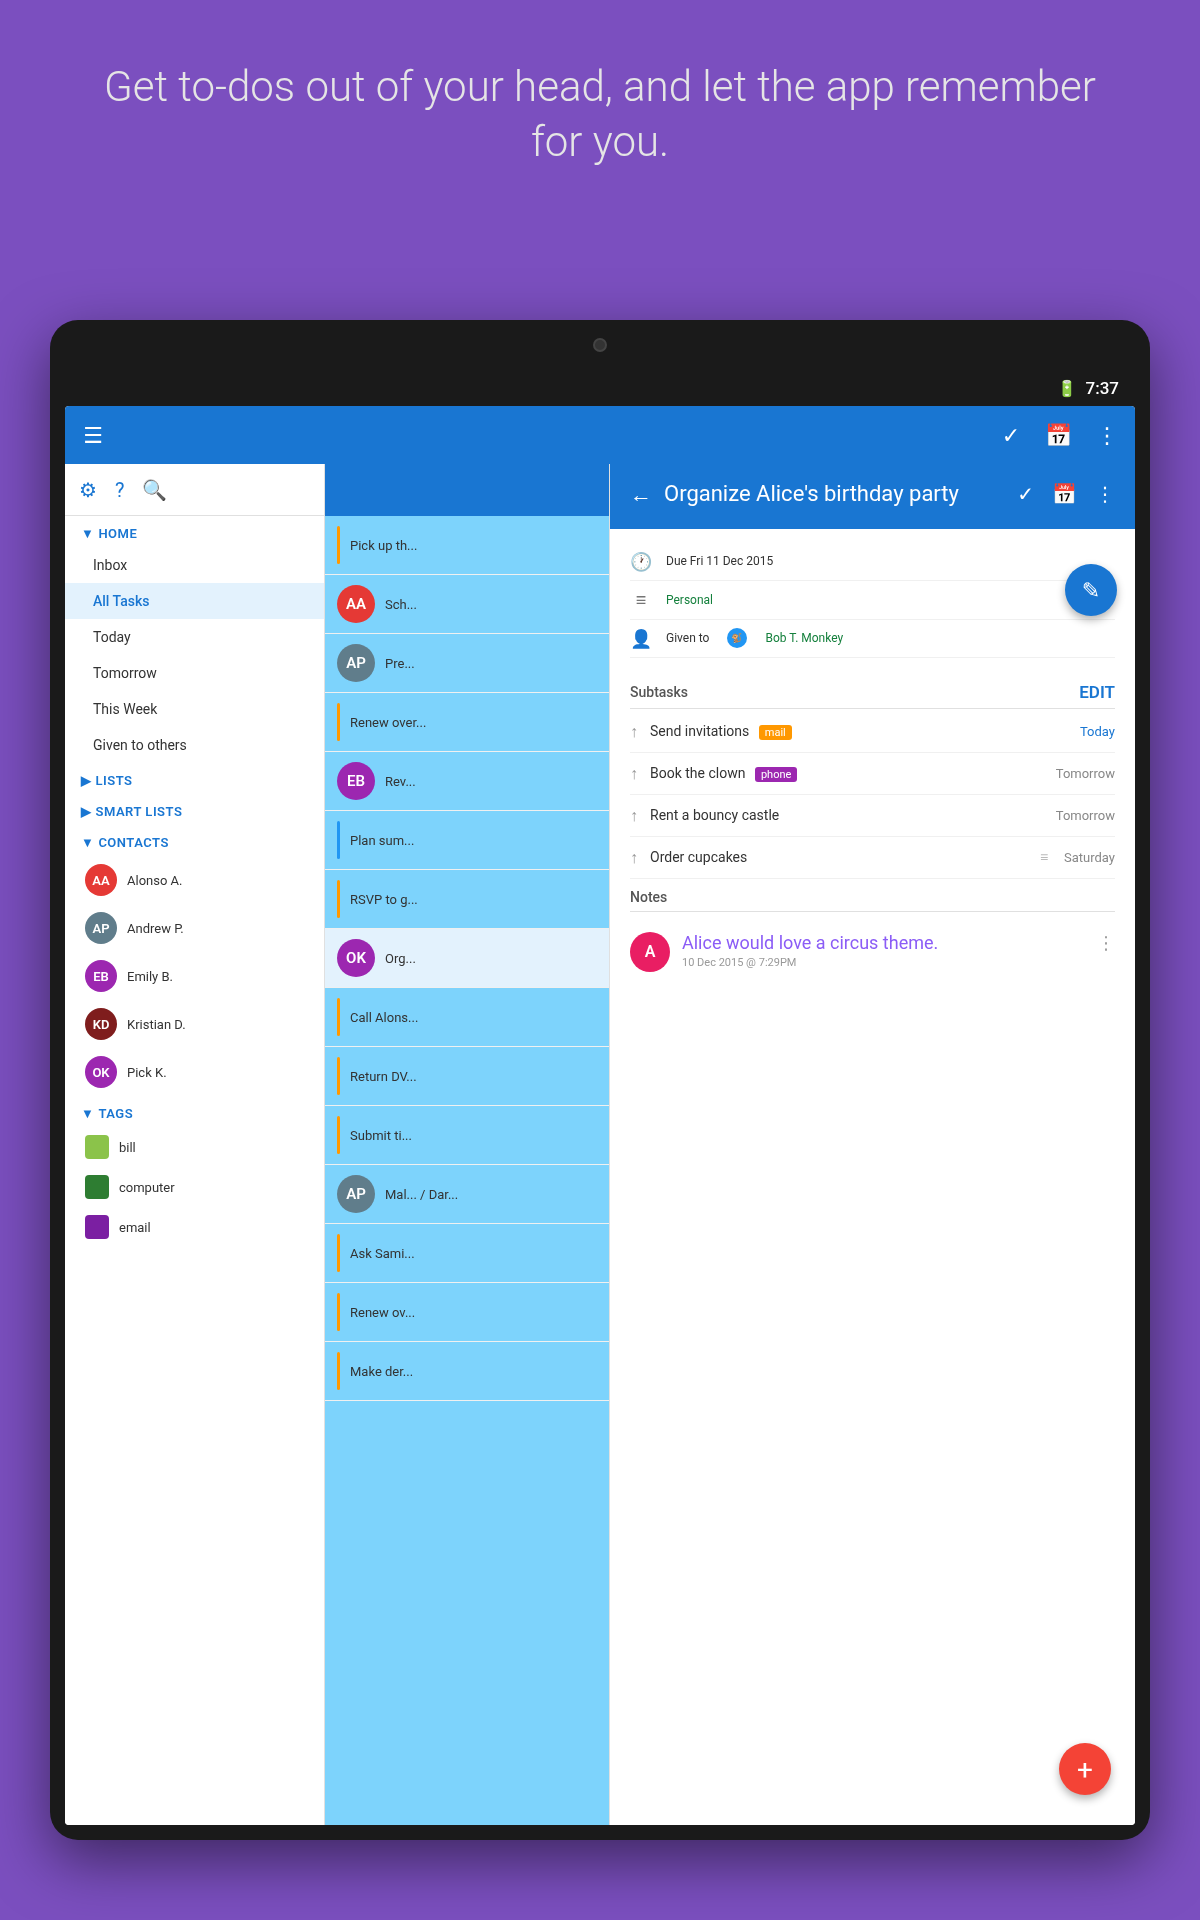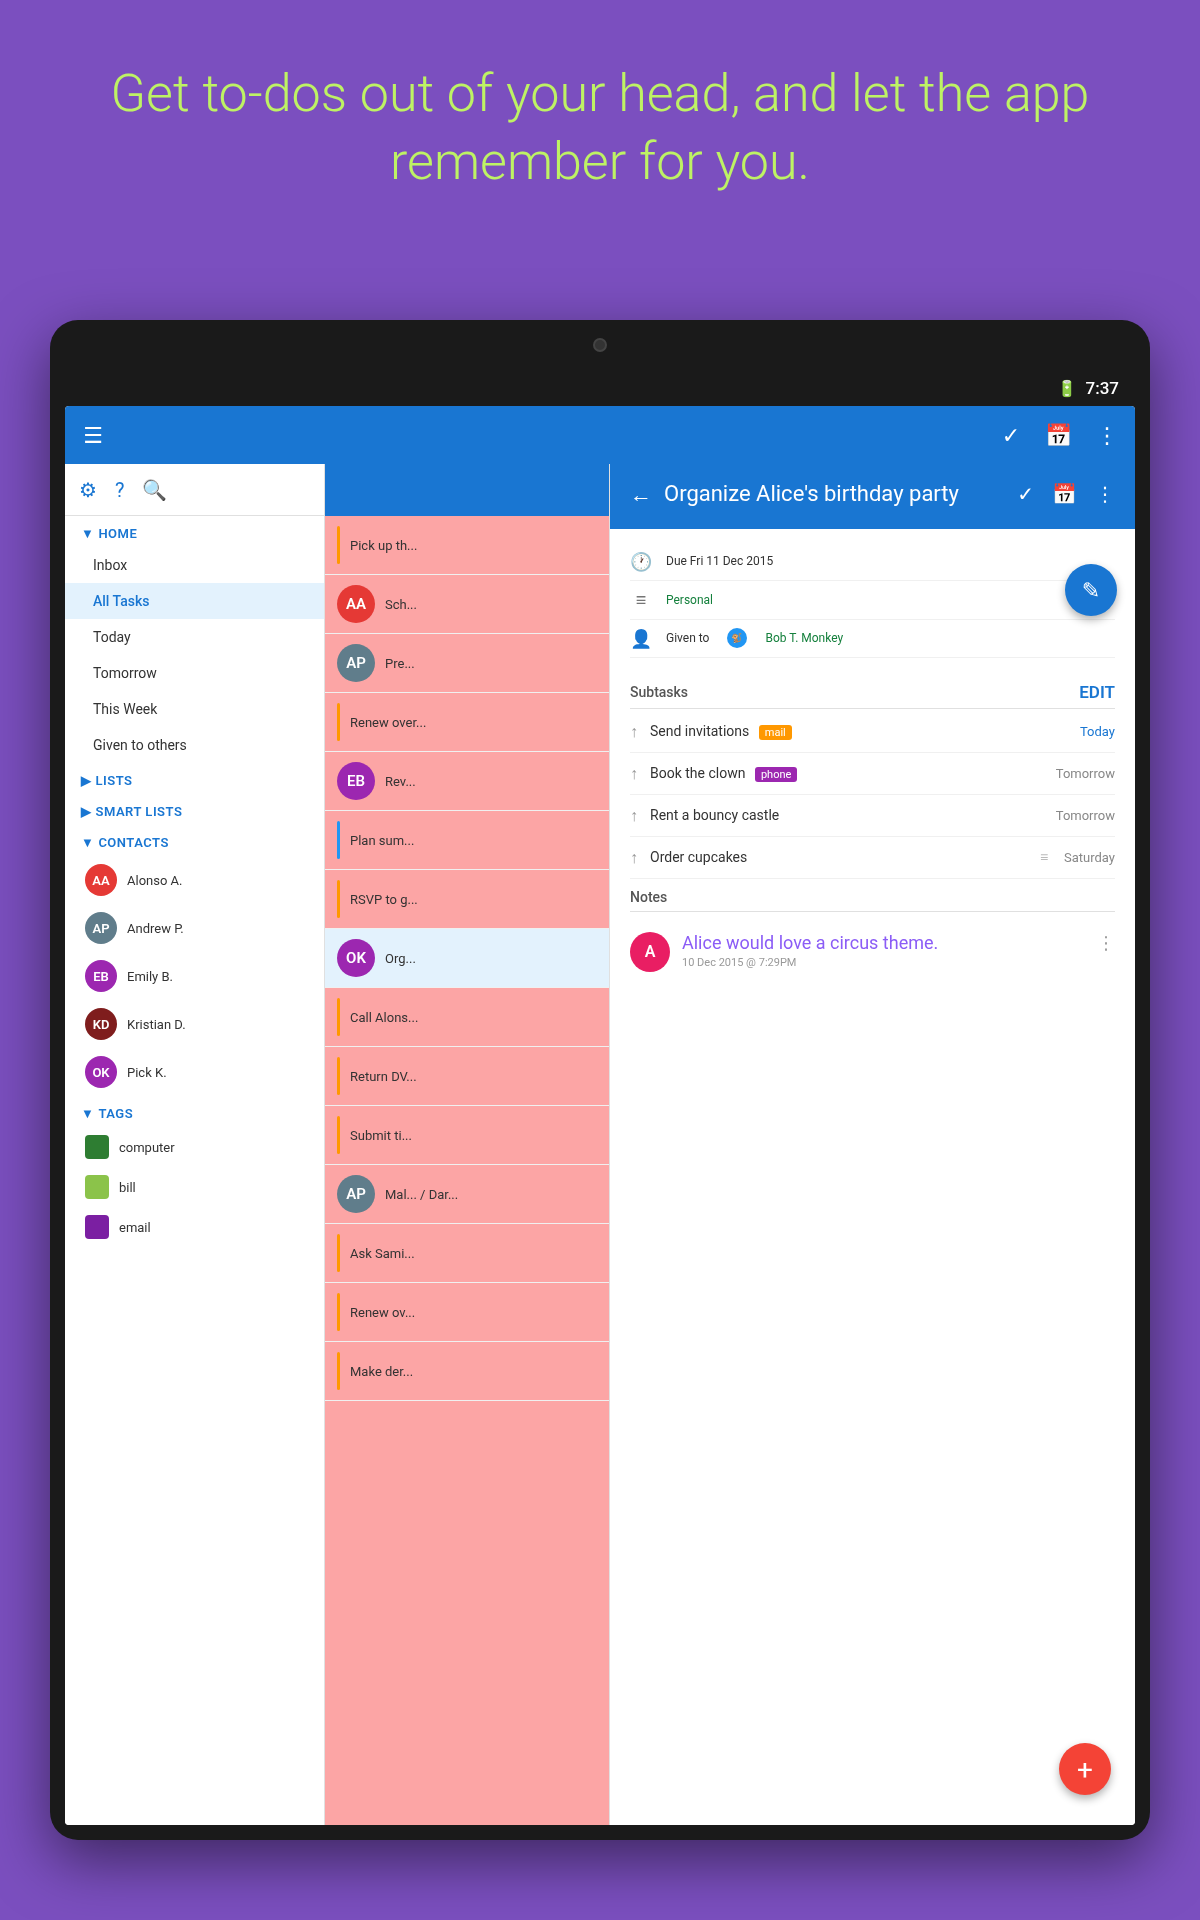--- a/index.html
+++ b/index.html
@@ -8,23 +8,23 @@
       height: 1920px;
       background-color: #7B4FBF;
       font-family: 'Roboto', Arial, sans-serif;
       overflow: hidden;
       position: relative;
     }
 
     
     .hero-text {
       text-align: center;
-      color: #bef264;
+      color: #e5e5e5;
       padding: 60px 80px 40px;
-      font-size: 52px;
+      font-size: 42px;
       font-weight: 300;
       line-height: 1.3;
     }
 
     
     .tablet-wrapper {
       position: absolute;
       top: 320px;
       left: 50px;
       width: 1100px;
@@ -201,21 +201,21 @@
     .tag-dot {
       width: 24px;
       height: 24px;
       border-radius: 4px;
       flex-shrink: 0;
     }
 
     
     .task-list-panel {
       width: 285px;
-      background: #fca5a5;
+      background: #7dd3fc;
       border-right: 1px solid #e0e0e0;
       overflow-y: auto;
       flex-shrink: 0;
     }
 
     .task-list-header {
       height: 52px;
       background: #1976D2;
       display: flex;
       align-items: center;
@@ -613,26 +613,26 @@
           <div class="contact-item">
             <div class="contact-avatar" style="background:#9C27B0;">OK</div>
             <span>Pick K.</span>
           </div>
 
           <div class="sidebar-section-header">
             <span style="margin-right:4px;">▼</span>
             <span>TAGS</span>
           </div>
           <div class="tag-item">
+            <div class="tag-dot" style="background:#8BC34A;"></div>
+            <span>bill</span>
+          </div>
+          <div class="tag-item">
             <div class="tag-dot" style="background:#2E7D32;"></div>
             <span>computer</span>
-          </div>
-          <div class="tag-item">
-            <div class="tag-dot" style="background:#8BC34A;"></div>
-            <span>bill</span>
           </div>
           <div class="tag-item">
             <div class="tag-dot" style="background:#7B1FA2;"></div>
             <span>email</span>
           </div>
         </div>
 
         <div class="task-list-panel">
           <div class="task-list-header"></div>
 

